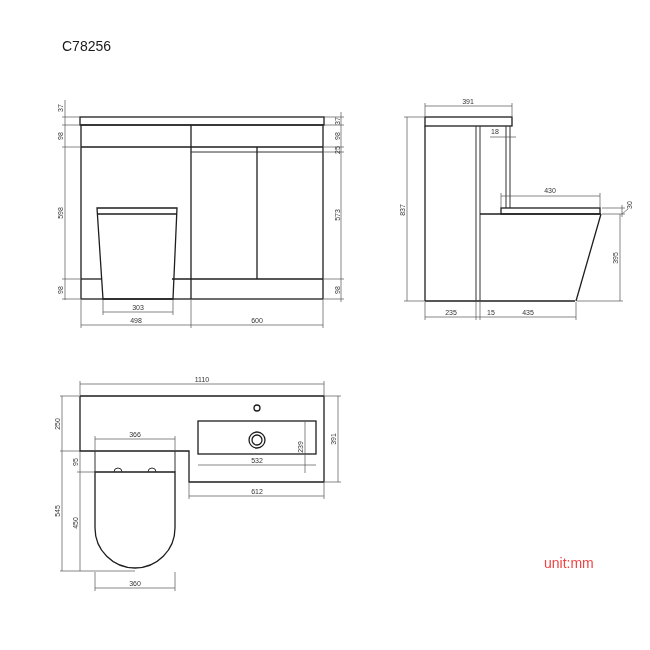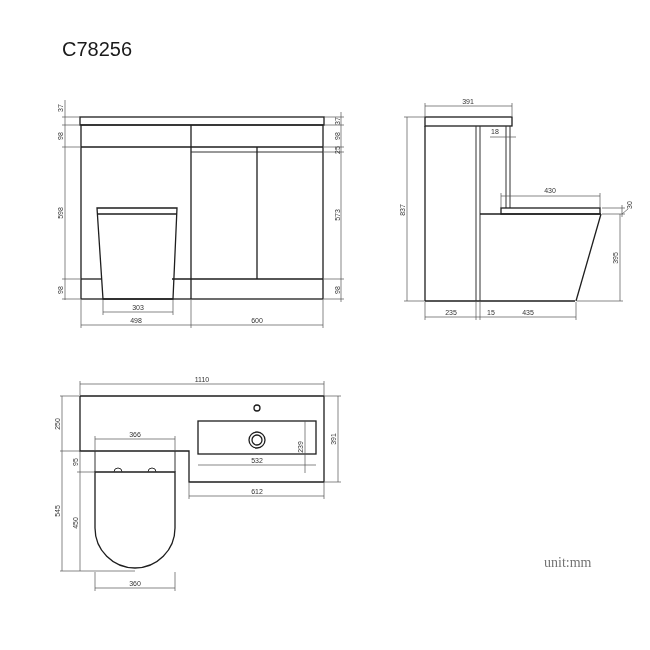--- a/index.html
+++ b/index.html
@@ -1,18 +1,18 @@
 <!DOCTYPE html>
 <html><head>
 <meta charset="utf-8">
 <style>
   html, body { margin: 0; padding: 0; background: #ffffff; }
   body { width: 650px; height: 650px; position: relative; overflow: hidden; font-family: "Liberation Sans", sans-serif; }
-  #model { position: absolute; left: 62px; top: 38px; font-size: 20px; color: #1a1a1a; }
-  #unit { position: absolute; left: 544px; top: 555px; font-size: 14px; color: #737373; font-family: Liberation Serif, serif; }
+  #model { position: absolute; left: 62px; top: 38px; font-size: 14px; color: #1a1a1a; }
+  #unit { position: absolute; left: 544px; top: 555px; font-size: 14px; color: #ef4444; }
   svg { position: absolute; left: 0; top: 0; }
   .ln { stroke: #1e1e1e; stroke-width: 1.3; fill: none; }
   .ln2 { stroke: #333; stroke-width: 1; fill: none; }
   .dim { stroke: #555; stroke-width: 0.7; fill: none; }
   .dt { font-family: "Liberation Sans", sans-serif; font-size: 7px; fill: #333; }
 </style>
 </head>
 <body>
 
 <div id="model">C78256</div>

